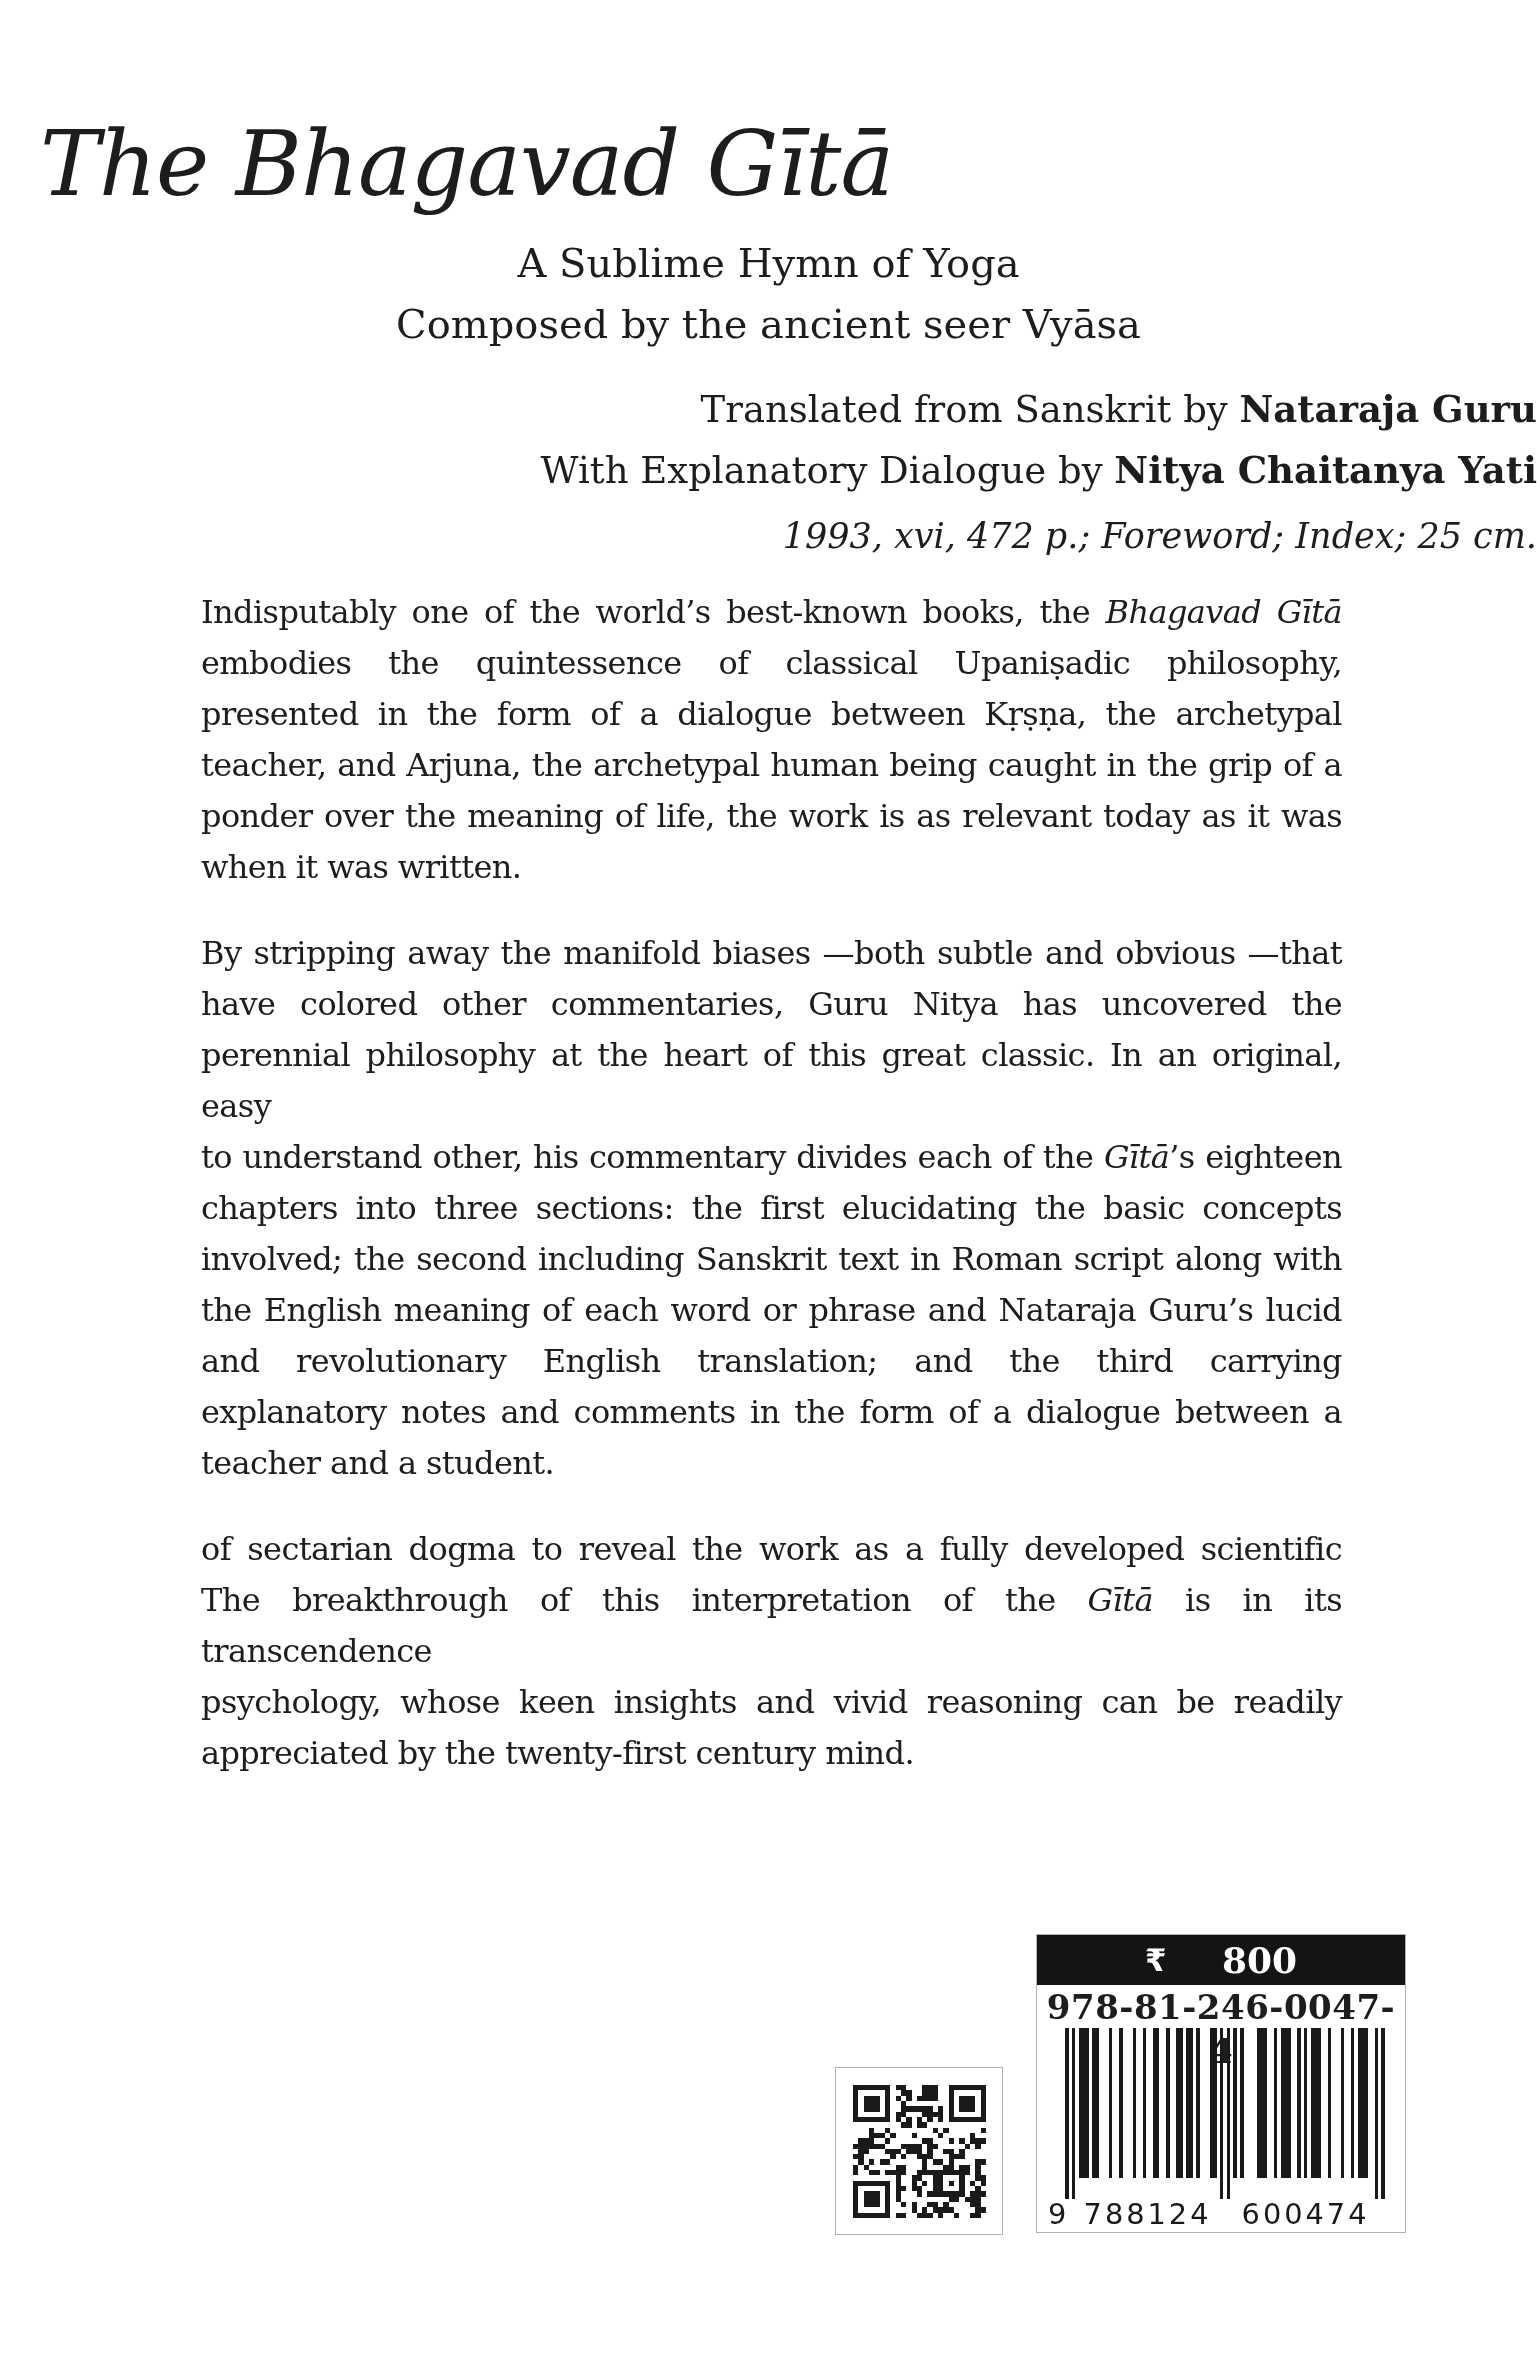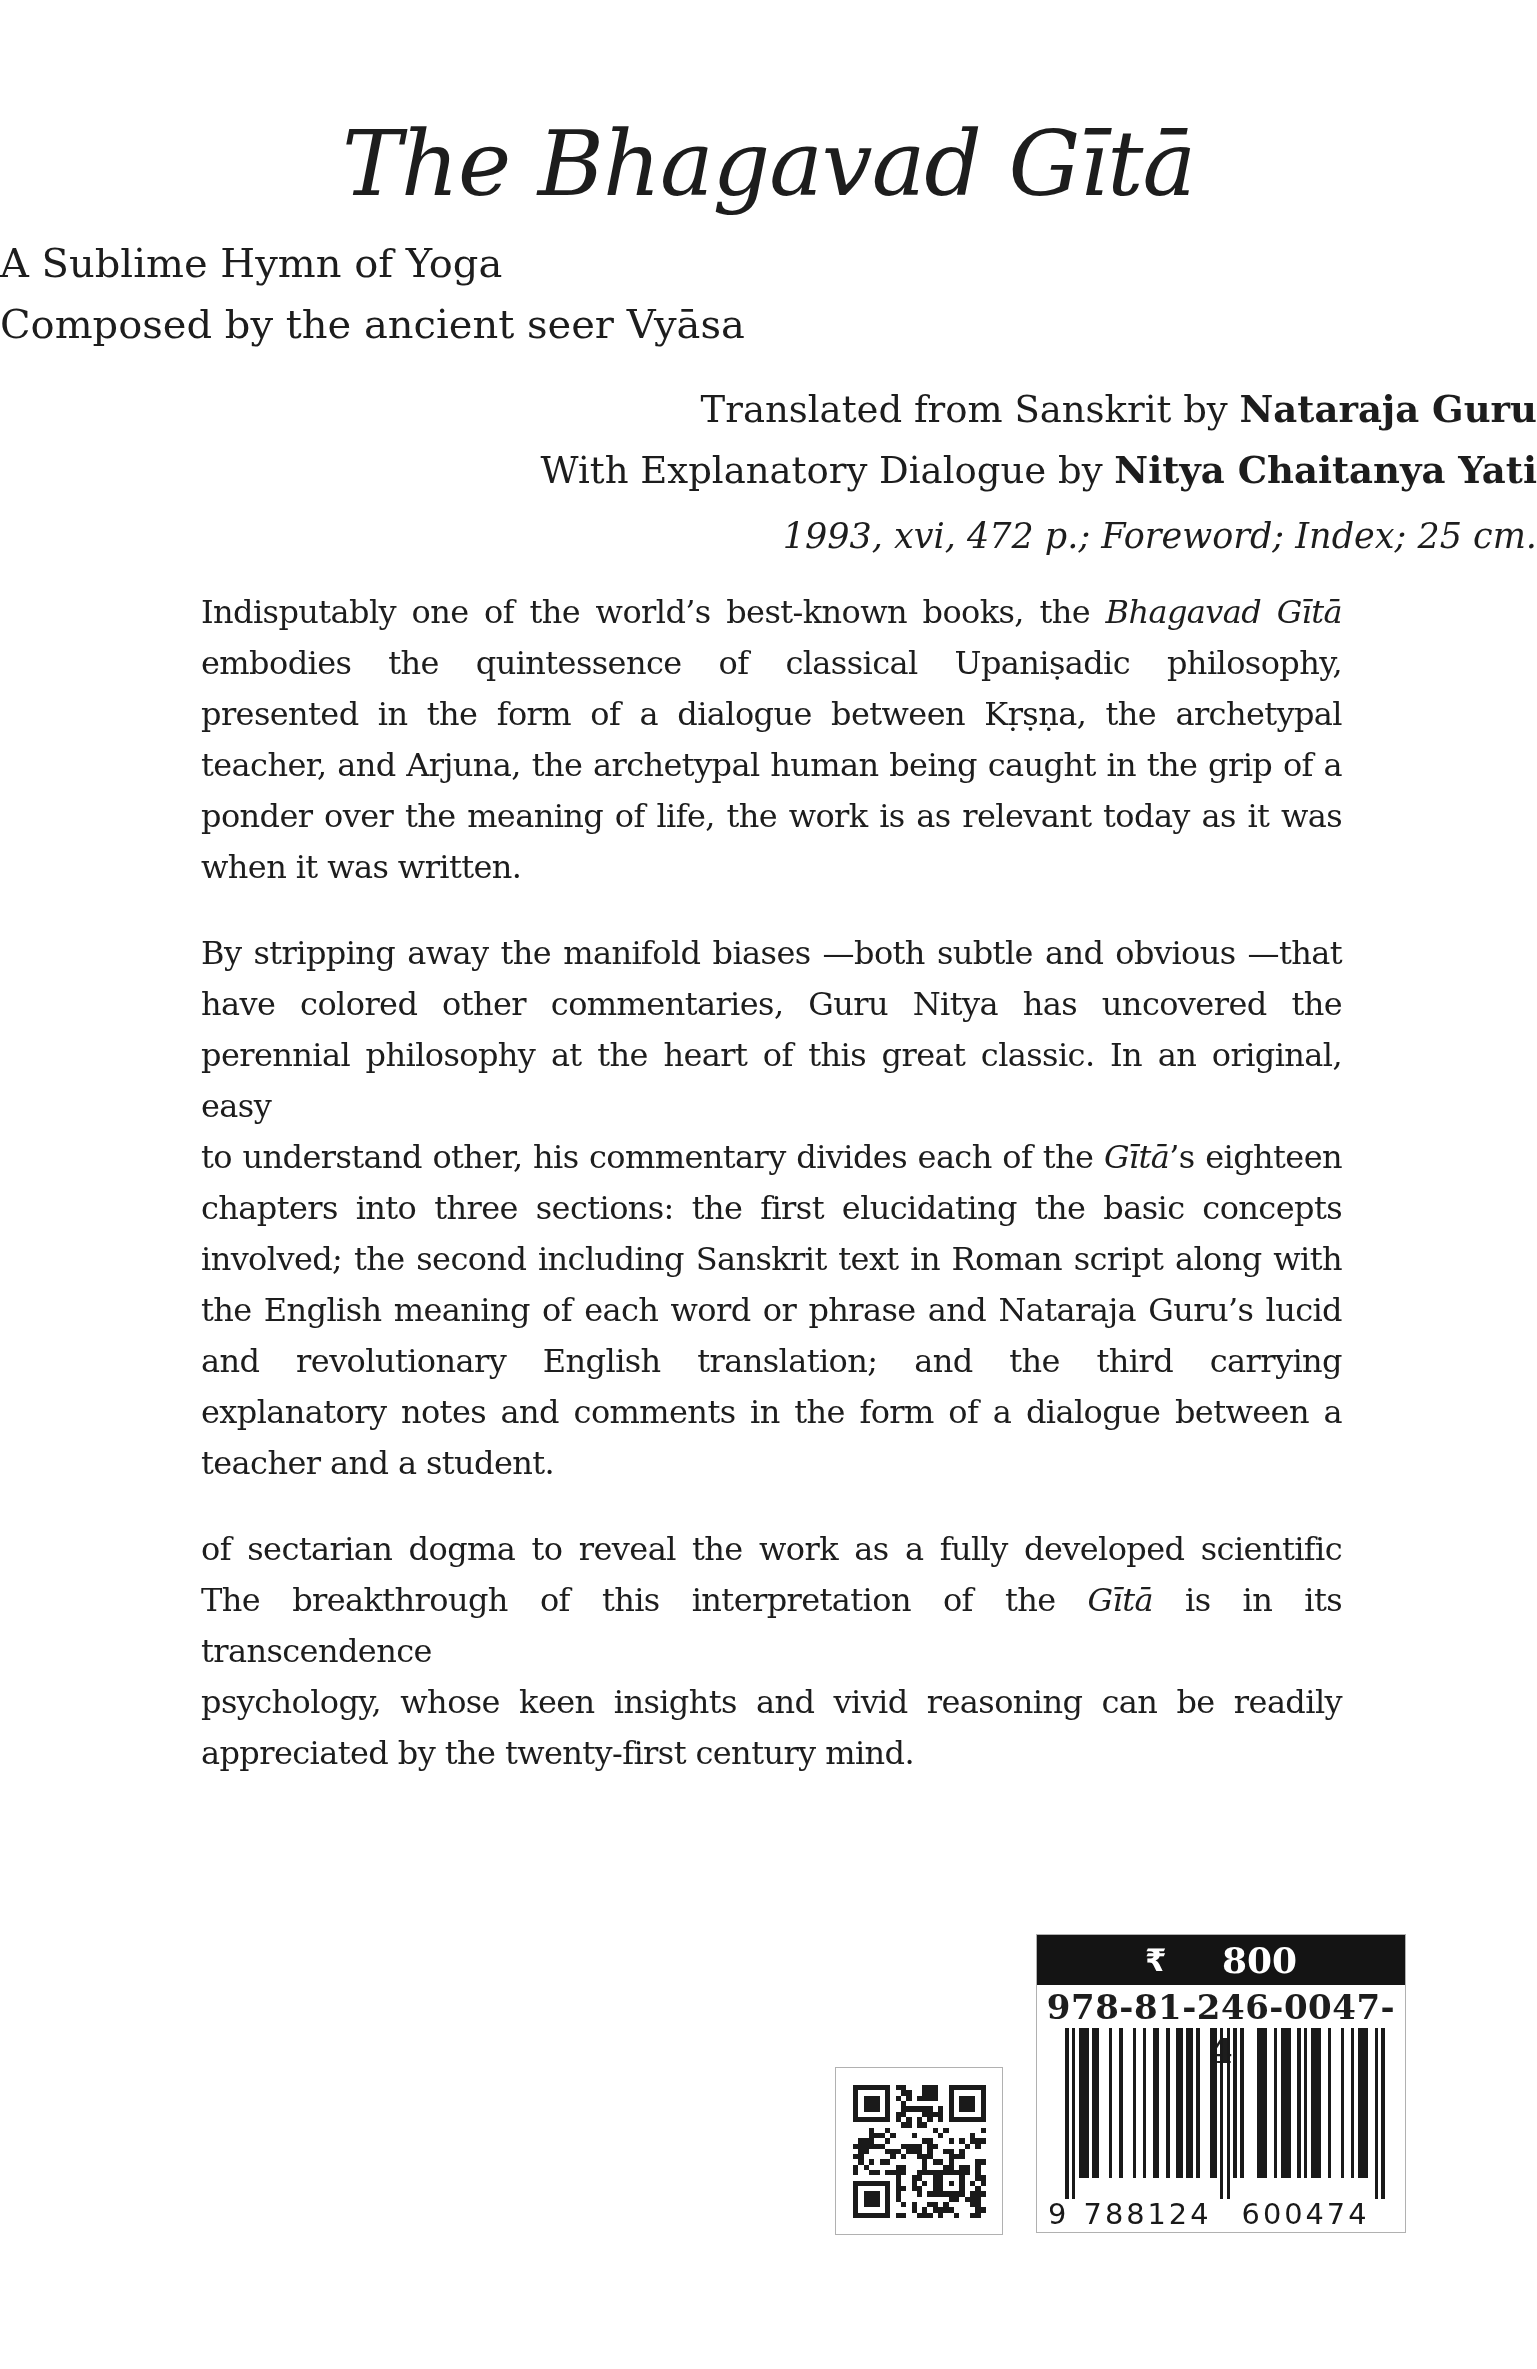--- a/index.html
+++ b/index.html
@@ -6,28 +6,30 @@
   .page{
     position:relative;
     width:1537px;height:2369px;
     background:#ffffff;
     color:#1d1d1d;
     font-family:"DejaVu Serif", serif;
     overflow:hidden;
   }
   .title{
     position:absolute;top:106px;left:0;right:0;
-    text-align:center;
+    text-align:left;
     font-size:90px;line-height:115px;
     font-style:italic;font-weight:400;
     letter-spacing:-1px;
     white-space:nowrap;
+    padding-left:40px;
   }
   .subtitle{
     position:absolute;top:233px;left:0;right:0;
+    text-align:center;
     font-size:40px;line-height:61px;
   }
   .credits{
     position:absolute;top:379px;left:0;right:0;
     text-align:right;
     font-size:37px;line-height:60px;
   }
   .credits b{font-weight:bold;}
   .imprint{
     position:absolute;top:513px;left:0;right:0;

